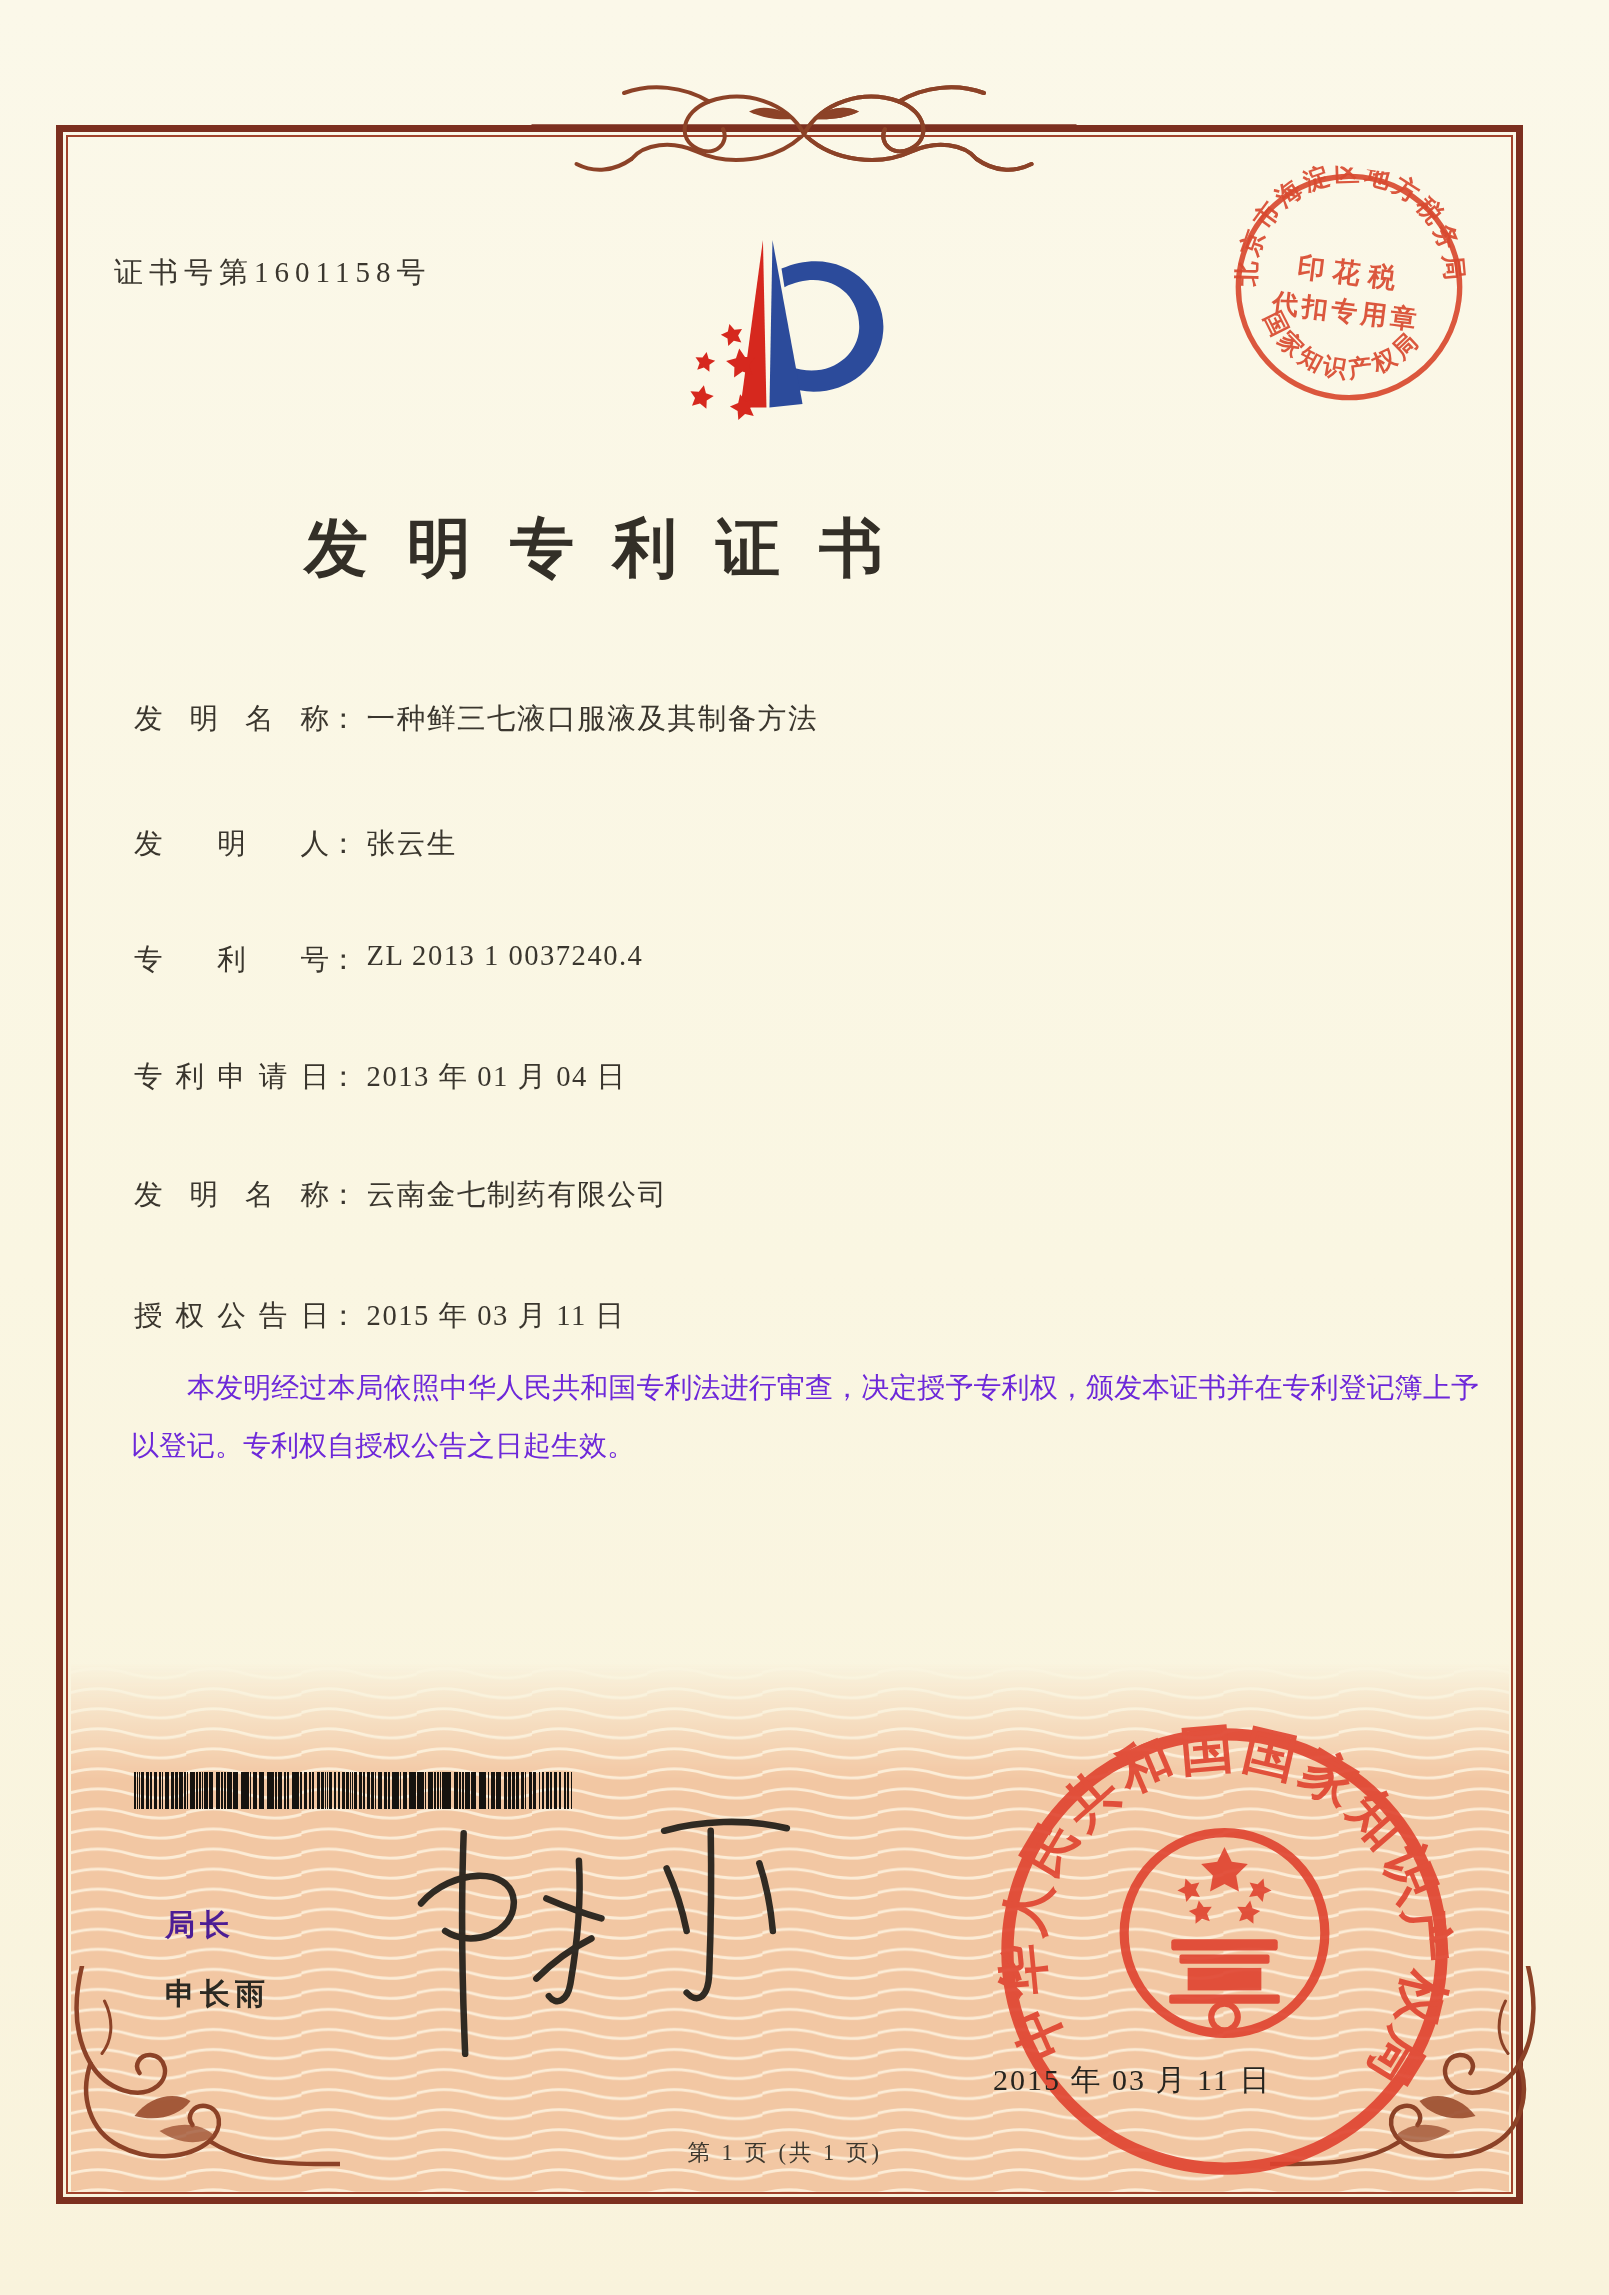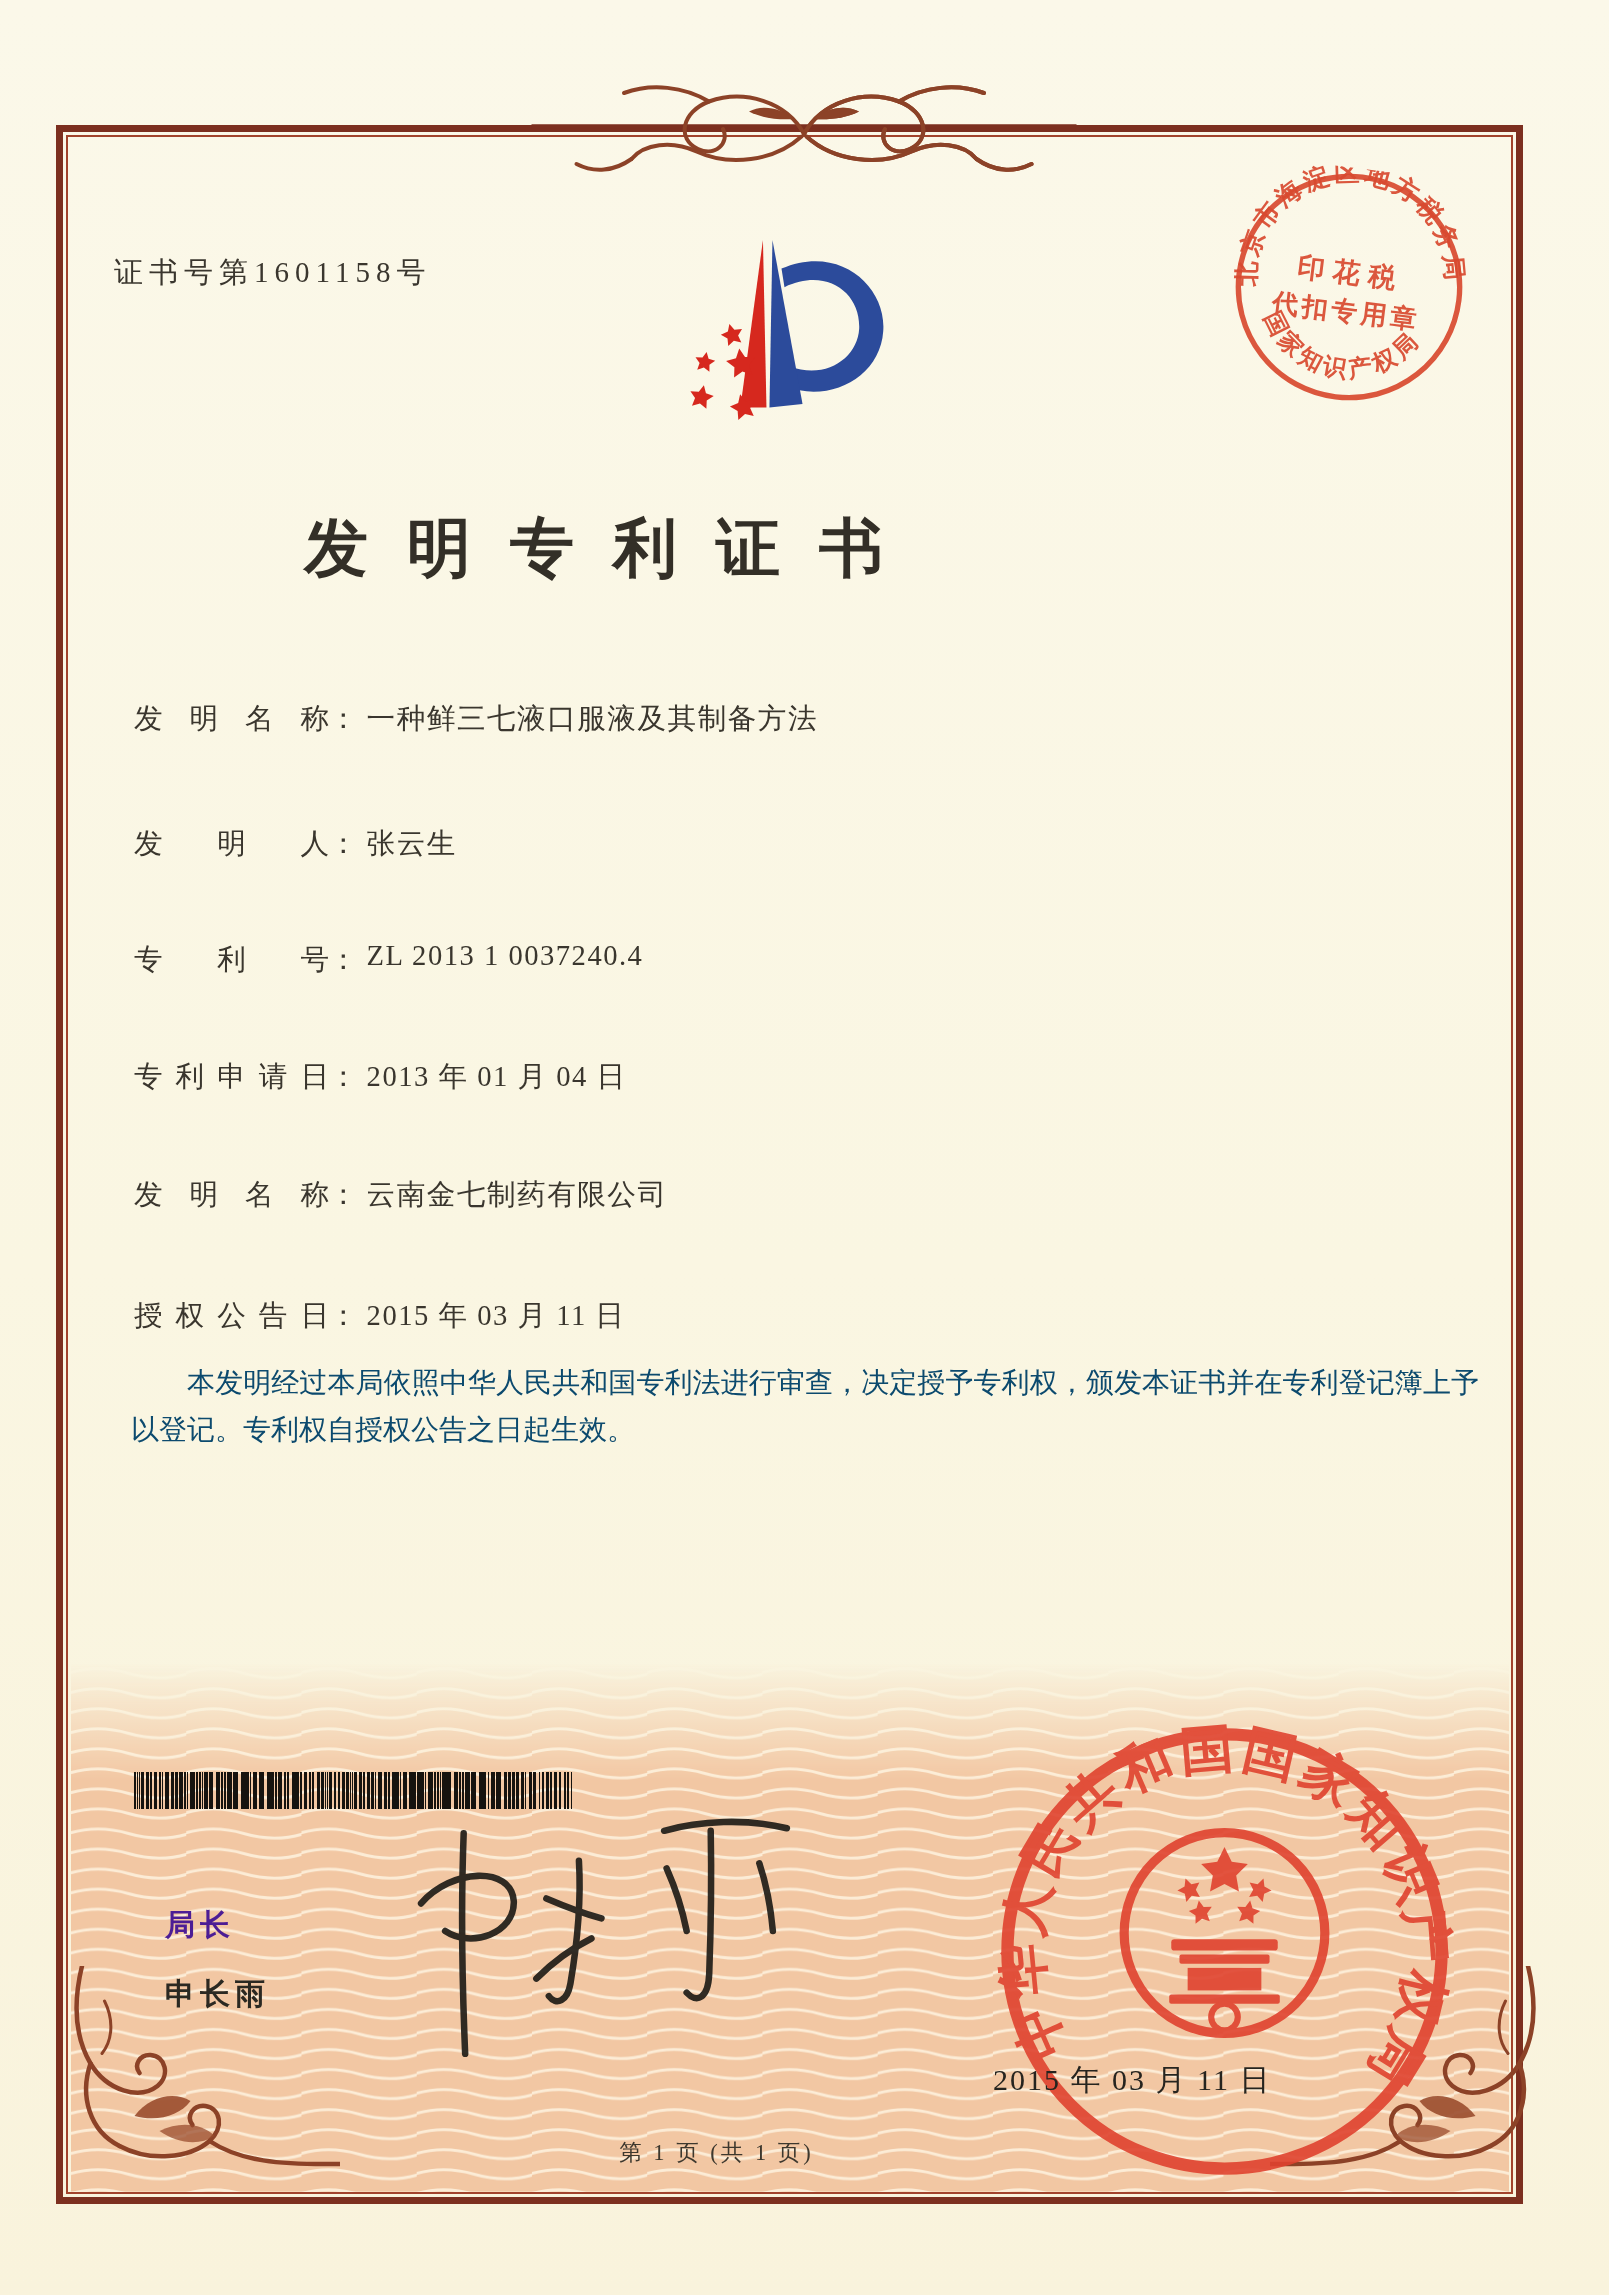--- a/index.html
+++ b/index.html
@@ -18,34 +18,34 @@
   .cert-no{left:114px;top:253px;font-size:29px;letter-spacing:6px;color:#3a362e;}
   .page-title{left:301px;top:505px;width:621px;text-align:right;
     font-size:64px;font-weight:bold;letter-spacing:39px;color:#332f27;white-space:nowrap;}
   
   .field-row{left:134px;width:1353px;font-size:28.6px;color:#3a362e;white-space:nowrap;}
   .flabel{display:inline-block;width:195px;text-align:justify;text-align-last:justify;vertical-align:top;}
   .fcolon{display:inline-block;vertical-align:top;}
   .fvalue{display:inline-block;margin-left:9px;vertical-align:top;letter-spacing:1.5px;}
   .r1{top:699px}.r2{top:824px}.r3{top:940px}.r4{top:1057px}.r5{top:1175px}.r6{top:1296px}
   
-  .legal{left:131px;top:1359px;width:1348px;font-size:28px;line-height:47px;
-    color:#0c4a6e;text-align:justify;font-family:Liberation Serif, serif;}
+  .legal{left:131px;top:1359px;width:1348px;font-size:28px;line-height:58px;
+    color:#6d28d9;text-align:justify;font-family:Liberation Serif, serif;}
   .legal p{margin:0;text-indent:2em;}
   
   .barcode{left:134px;top:1772px;width:438px;height:37px;
     background-image:
       repeating-linear-gradient(90deg,#16130f 0 2px,rgba(0,0,0,0) 2px 3.5px,#16130f 3.5px 4.5px,rgba(0,0,0,0) 4.5px 7.5px,#16130f 7.5px 10.5px,rgba(0,0,0,0) 10.5px 12.5px),
       repeating-linear-gradient(90deg,#16130f 0 1.5px,rgba(0,0,0,0) 1.5px 5.5px,#16130f 5.5px 6.5px,rgba(0,0,0,0) 6.5px 8.5px);}
   .director-title{left:165px;top:1905px;font-size:30px;letter-spacing:5px;
     font-family:Liberation Serif, serif;font-weight:600;color:#4c1d95;}
   .director-name{left:165px;top:1974px;font-size:30px;letter-spacing:5px;
     font-family:"Liberation Sans","DejaVu Sans",sans-serif;font-weight:600;color:#2b2922;}
   .seal-date{left:993px;top:2060px;font-size:30px;letter-spacing:2px;color:#26241f;white-space:nowrap;}
-  .page-footer{left:551px;top:2137px;width:331px;text-align:center;font-size:22.5px;
+  .page-footer{left:551px;top:2137px;width:331px;text-align:right;font-size:22.5px;
     letter-spacing:3px;color:#3d382e;}
   svg{display:block;}
 </style>
 </head>
 <body>
 
 <svg class="abs" style="left:71px;top:1663px;" width="1438" height="529" viewBox="0 0 2870 1055">
   <defs>
     <pattern id="wv" width="230" height="40" patternUnits="userSpaceOnUse">
       <rect width="230" height="40" fill="#f2c7a3"></rect>

